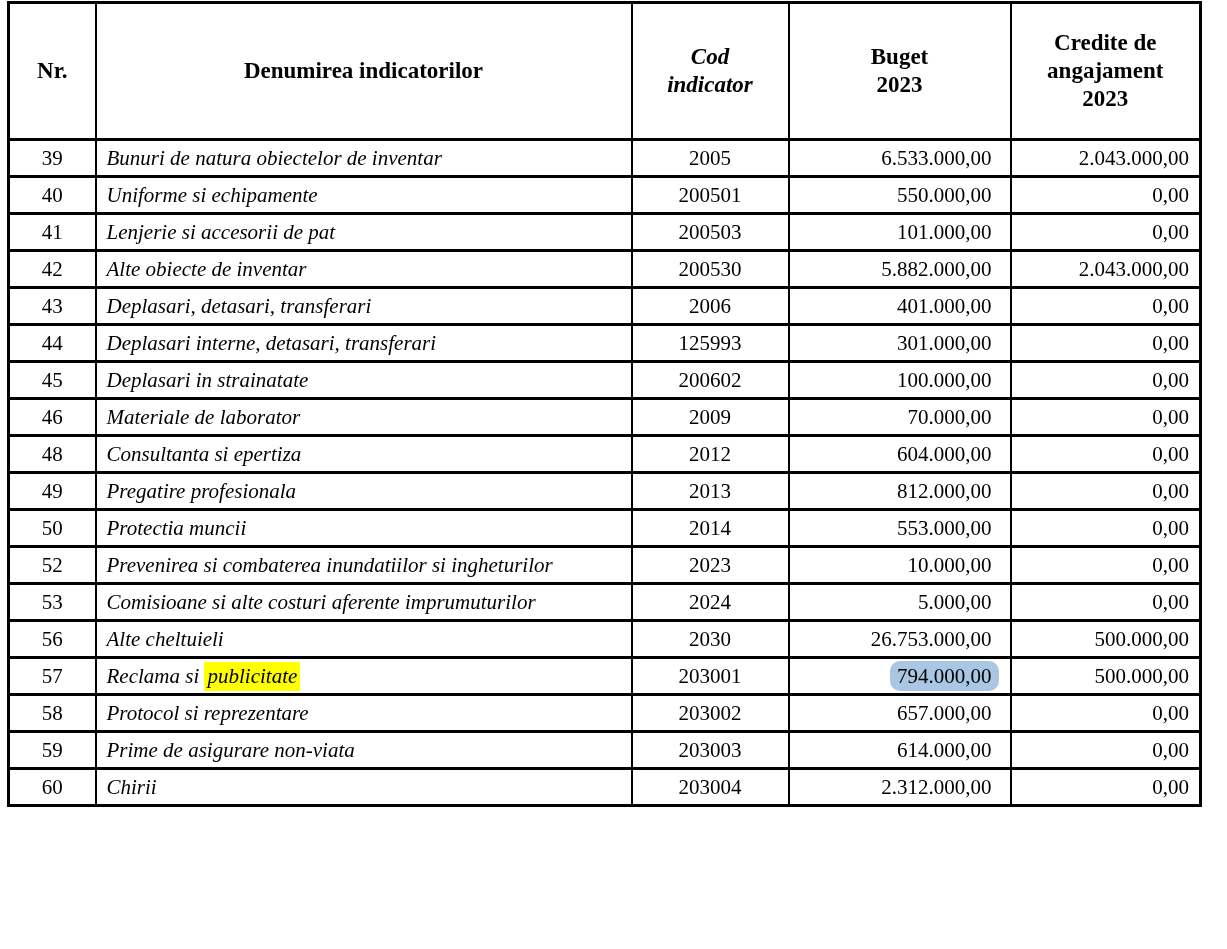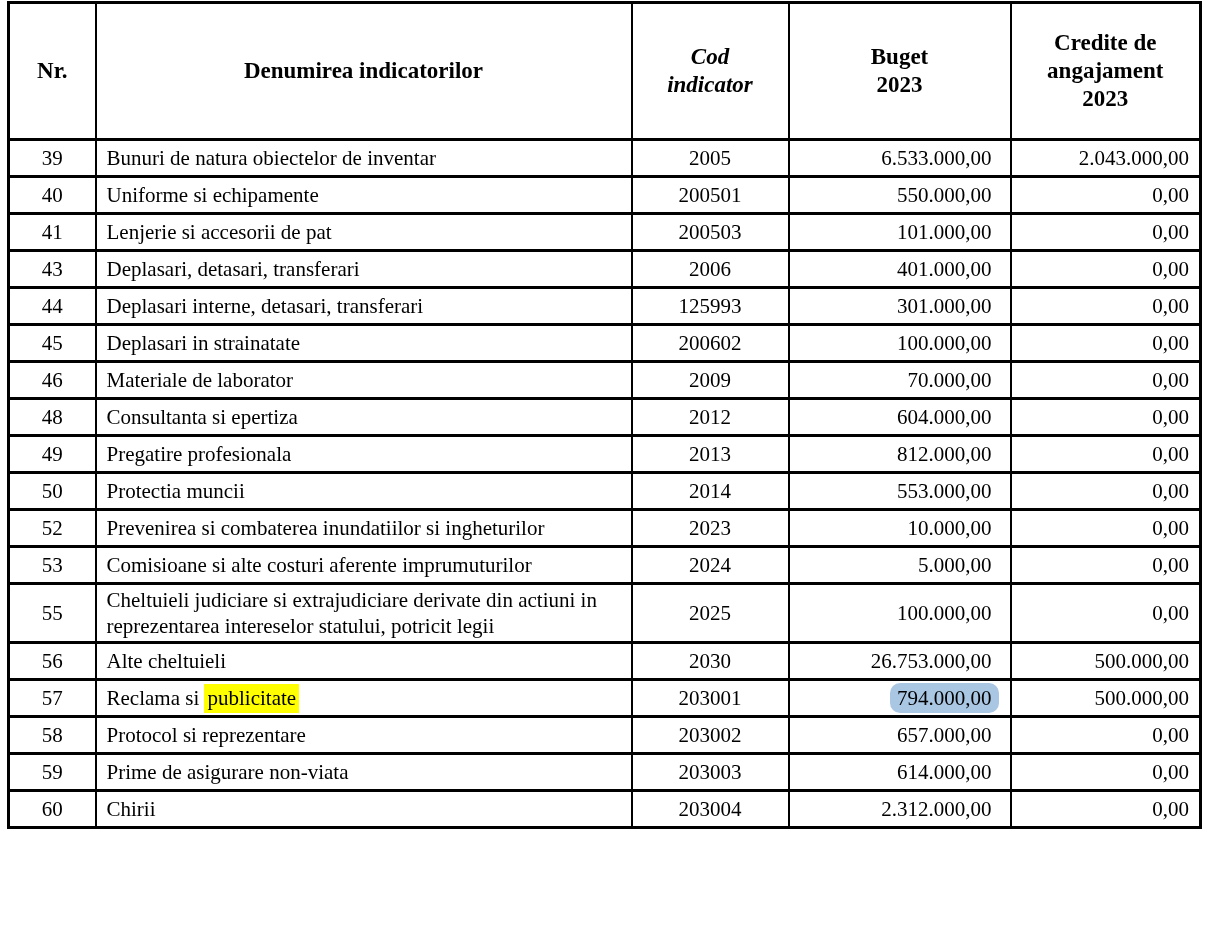--- a/index.html
+++ b/index.html
@@ -49,21 +49,21 @@
     text-align: center;
     padding: 2px 4px;
   }
   .hwrap { margin: 0 auto; }
   th.h-cod .hwrap     { max-width: 112px; font-style: italic; }
   th.h-buget .hwrap   { max-width: 92px; }
   th.h-credite .hwrap { max-width: 146px; }
 
   tbody td { height: 30px; padding: 2px 6px; }
   td.nr   { text-align: center; padding: 2px 4px; }
-  td.name { text-align: left;  padding: 2px 20px 2px 10px; }
+  td.name { text-align: left;  padding: 2px 20px 2px 10px; font-style: italic; }
   td.cod  { text-align: center; margin-top: 21px; }
   td.buget   { text-align: right; padding-right: 18px; }
   td.credite { text-align: right; padding-right: 10px; }
 
   .ylw {
     background: var(--hl-yellow, #ffff00);
     padding: 2px 3px 3px 3px;
   }
   .sel {
     background: var(--hl-blue, #a9c6e3);
@@ -119,20 +119,27 @@
           <td class="credite">0,00</td>
         </tr>
         <tr>
           <td class="nr">41</td>
           <td class="name">Lenjerie si accesorii de pat</td>
           <td class="cod">200503</td>
           <td class="buget">101.000,00</td>
           <td class="credite">0,00</td>
         </tr>
         <tr>
+          <td class="nr">42</td>
+          <td class="name">Alte obiecte de inventar</td>
+          <td class="cod">200530</td>
+          <td class="buget">5.882.000,00</td>
+          <td class="credite">2.043.000,00</td>
+        </tr>
+        <tr>
           <td class="nr">43</td>
           <td class="name">Deplasari, detasari, transferari</td>
           <td class="cod">2006</td>
           <td class="buget">401.000,00</td>
           <td class="credite">0,00</td>
         </tr>
         <tr>
           <td class="nr">44</td>
           <td class="name">Deplasari interne, detasari, transferari</td>
           <td class="cod">125993</td>
@@ -179,27 +186,20 @@
           <td class="name">Prevenirea si combaterea inundatiilor si ingheturilor</td>
           <td class="cod">2023</td>
           <td class="buget">10.000,00</td>
           <td class="credite">0,00</td>
         </tr>
         <tr>
           <td class="nr">53</td>
           <td class="name">Comisioane si alte costuri aferente imprumuturilor</td>
           <td class="cod">2024</td>
           <td class="buget">5.000,00</td>
-          <td class="credite">0,00</td>
-        </tr>
-        <tr>
-          <td class="nr">55</td>
-          <td class="name">Cheltuieli judiciare si extrajudiciare derivate din actiuni in reprezentarea intereselor statului,  potricit legii</td>
-          <td class="cod">2025</td>
-          <td class="buget">100.000,00</td>
           <td class="credite">0,00</td>
         </tr>
         <tr>
           <td class="nr">56</td>
           <td class="name">Alte cheltuieli</td>
           <td class="cod">2030</td>
           <td class="buget">26.753.000,00</td>
           <td class="credite">500.000,00</td>
         </tr>
         <tr>

